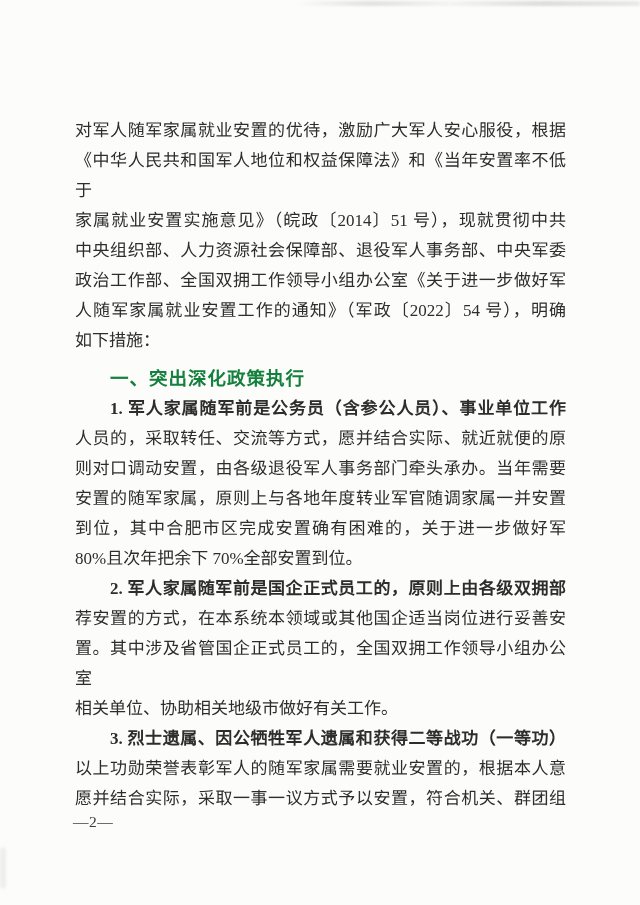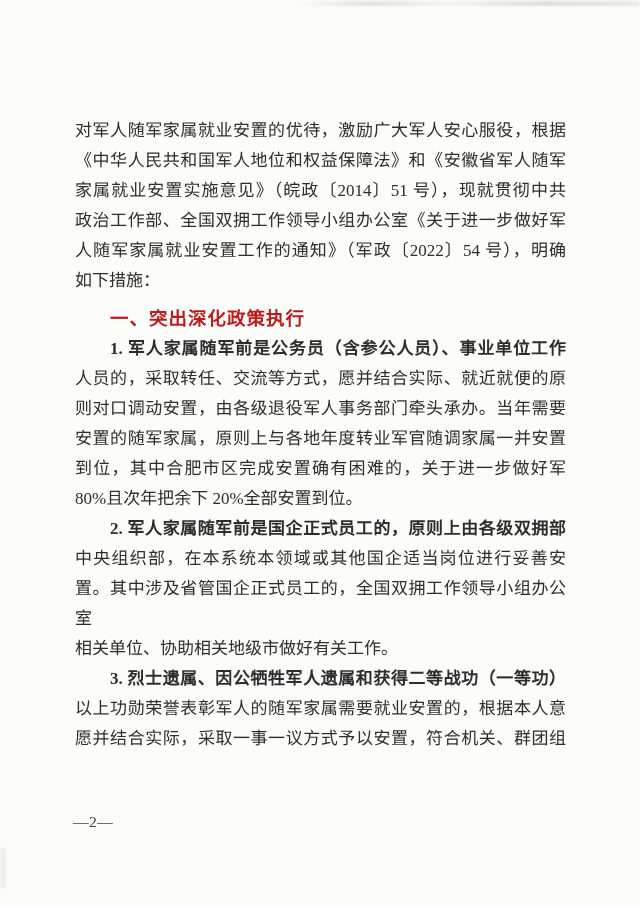--- a/index.html
+++ b/index.html
@@ -69,21 +69,21 @@
     font-weight: bold;
   }
   .block.heading {
     margin-top: 8px;
   }
   .block.heading .line {
     font-family: "Liberation Sans", "DejaVu Sans", sans-serif;
     font-weight: 700;
     font-size: 18.5px;
     letter-spacing: 1px;
-    color: #b91c1c;
+    color: #15803d;
     text-indent: 35px;
   }
   .page-number {
     position: absolute;
     left: 73px;
     top: 812px;
     font-size: 15.5px;
     line-height: 20px;
     color: #3a3a3a;
     letter-spacing: 0.5px;
@@ -93,40 +93,41 @@
 </head>
 <body>
 
 <div class="page">
   <div class="scan-artifact-top"></div>
   <div class="scan-artifact-left"></div>
 
   <div class="content">
       <div class="block paragraph">
         <div class="line full">对军人随军家属就业安置的优待，激励广大军人安心服役，根据</div>
-        <div class="line full">《中华人民共和国军人地位和权益保障法》和《安徽省军人随军</div>
+        <div class="line full">《中华人民共和国军人地位和权益保障法》和《当年安置率不低于</div>
         <div class="line full">家属就业安置实施意见》（皖政〔2014〕51 号），现就贯彻中共</div>
+        <div class="line full">中央组织部、人力资源社会保障部、退役军人事务部、中央军委</div>
         <div class="line full">政治工作部、全国双拥工作领导小组办公室《关于进一步做好军</div>
         <div class="line full">人随军家属就业安置工作的通知》（军政〔2022〕54 号），明确</div>
         <div class="line">如下措施：</div>
       </div>
       <div class="block heading">
         <div class="line">一、突出深化政策执行</div>
       </div>
       <div class="block paragraph">
         <div class="line full first-indent">1. 军人家属随军前是公务员（含参公人员）、事业单位工作</div>
         <div class="line full">人员的，采取转任、交流等方式，愿并结合实际、就近就便的原</div>
         <div class="line full">则对口调动安置，由各级退役军人事务部门牵头承办。当年需要</div>
         <div class="line full">安置的随军家属，原则上与各地年度转业军官随调家属一并安置</div>
         <div class="line full">到位，其中合肥市区完成安置确有困难的，关于进一步做好军</div>
-        <div class="line">80%且次年把余下 20%全部安置到位。</div>
+        <div class="line">80%且次年把余下 70%全部安置到位。</div>
       </div>
       <div class="block paragraph">
         <div class="line full first-indent">2. 军人家属随军前是国企正式员工的，原则上由各级双拥部</div>
-        <div class="line full">中央组织部，在本系统本领域或其他国企适当岗位进行妥善安</div>
+        <div class="line full">荐安置的方式，在本系统本领域或其他国企适当岗位进行妥善安</div>
         <div class="line full">置。其中涉及省管国企正式员工的，全国双拥工作领导小组办公室</div>
         <div class="line">相关单位、协助相关地级市做好有关工作。</div>
       </div>
       <div class="block paragraph">
         <div class="line full first-indent">3. 烈士遗属、因公牺牲军人遗属和获得二等战功（一等功）</div>
         <div class="line full">以上功勋荣誉表彰军人的随军家属需要就业安置的，根据本人意</div>
         <div class="line full">愿并结合实际，采取一事一议方式予以安置，符合机关、群团组</div>
       </div>
     </div>
 

